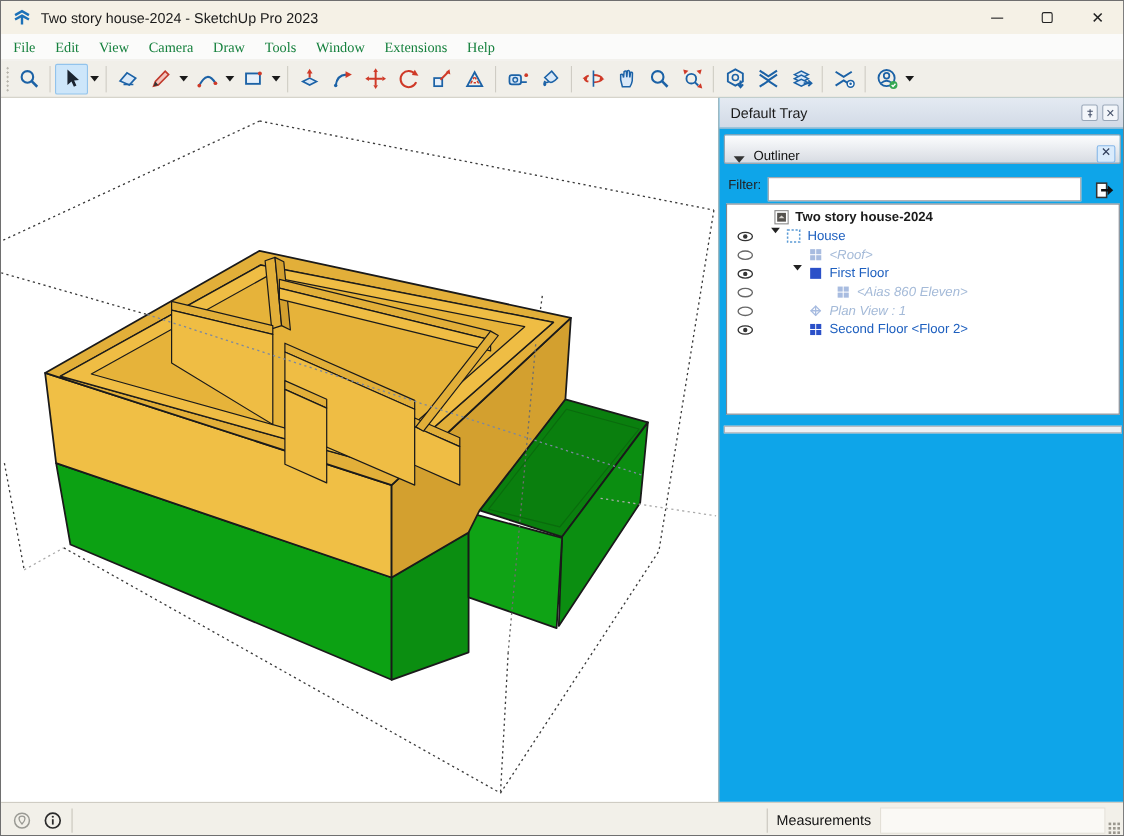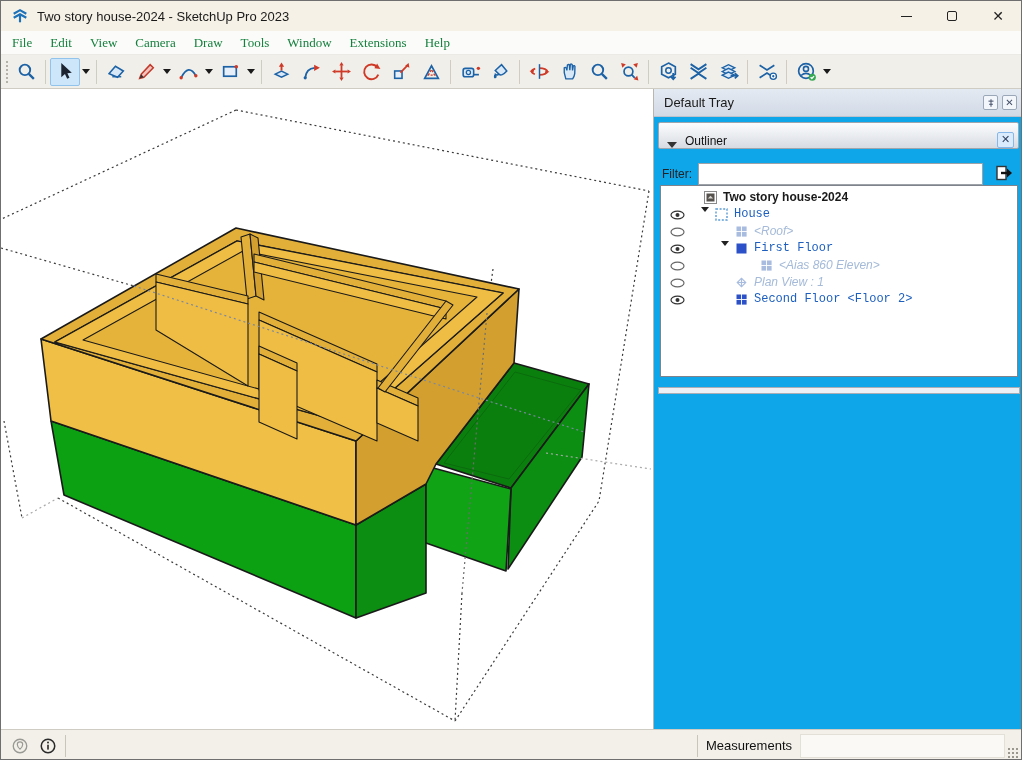--- a/index.html
+++ b/index.html
@@ -34,33 +34,33 @@
 
   
   #tray { position:absolute; left:652px; top:88px; width:370px; height:640px; background:#0ea5e9; border-left:1px solid #b9b6af; }
   #tray-header { height:28px; background:linear-gradient(#e4eaf2,#d2dae6); border-bottom:1px solid #bac2ce; display:flex; align-items:center; padding:0 6px 0 10px; }
   #tray-header .t { font-size:13px; color:#1a1a1a; flex:1; }
   .mini-btn { width:15px; height:15px; border:1px solid #9aa7b8; background:#f3f6fa; display:flex; align-items:center; justify-content:center; margin-left:4px; font-size:10px; color:#44506a; border-radius:2px; }
   #outliner-header { margin:5px 4px 0 4px; height:27px; background:linear-gradient(#fcfdfe,#d7dbe2); border:1px solid #9fa5ad; border-radius:2px; display:flex; align-items:flex-end; padding:0 4px 0 8px; }
   #outliner-header .exp { width:0; height:0; border-left:5px solid transparent; border-right:5px solid transparent; border-top:6px solid #333; margin-right:8px; }
   #outliner-header .t { font-size:12px; color:#111; flex:1; }
   #outliner-close { width:17px; height:16px; background:#d9ebfc; border:1px solid #86b7e8; border-radius:2px; color:#33415e; font-size:11px; line-height:13px; text-align:center; }
-  #filter-row { display:flex; align-items:center; margin:12px 6px 0 8px; }
+  #filter-row { display:flex; align-items:flex-start; margin:12px 6px 0 8px; }
   #filter-row label { font-size:12px; color:#222; margin-right:6px; }
   #filter-input { flex:1; height:22px; border:1px solid #9da2a8; background:#fff; font-size:12px; padding:0 4px; font-family:"Liberation Sans",sans-serif; }
   #filter-go { width:26px; height:26px; margin-left:8px; display:flex; align-items:center; justify-content:center; background:transparent; }
   #tree { position:absolute; left:6px; top:96px; width:358px; height:192px; background:#fff; border:1px solid #7f848c; padding-top:3px; overflow:hidden; }
   .trow { height:17px; display:flex; align-items:center; position:relative; font-size:12px; }
   .trow .eye { position:absolute; left:8px; width:17px; height:12px; }
   .trow .content { display:flex; }
   .trow .arrow { width:0; height:0; border-left:4px solid transparent; border-right:4px solid transparent; border-top:5px solid #222; margin-right:5px; }
   .trow .ticon { width:15px; height:15px; margin-right:5px; display:flex; align-items:center; }
   .trow .ticon svg { width:15px; height:15px; }
   .trow .lbl.root { font-weight:bold; color:#1a1a1a; }
-  .trow .lbl.normal { color:#1d5fbf;font-family:Liberation Mono, monospace; }
+  .trow .lbl.normal { color:#1d5fbf; }
   .trow .lbl.hidden { color:#a4bad8; font-style:italic; }
   #splitter { position:absolute; left:4px; top:298px; width:362px; height:7px; background:#edf0f4; border:1px solid #a9aeb6; }
 
   
   #statusbar { position:absolute; left:0; top:728px; width:100%; height:32px; background:#f2f0e9; border-top:1px solid #cfccc3; display:flex; align-items:center; }
   #statusbar .sicon { width:18px; height:18px; margin-left:10px; }
   .ssep { width:1px; height:22px; background:#c8c5bc; margin:0 8px; }
   #status-text { font-size:12.5px; color:#111; }
   #meas-label { font-size:13px; color:#111; margin-right:8px; white-space:nowrap; }
   #meas-input { width:205px; height:24px; background:#faf9f5; border:1px solid #e3e0d7; font-size:12px; font-family:"Liberation Sans",sans-serif; }

